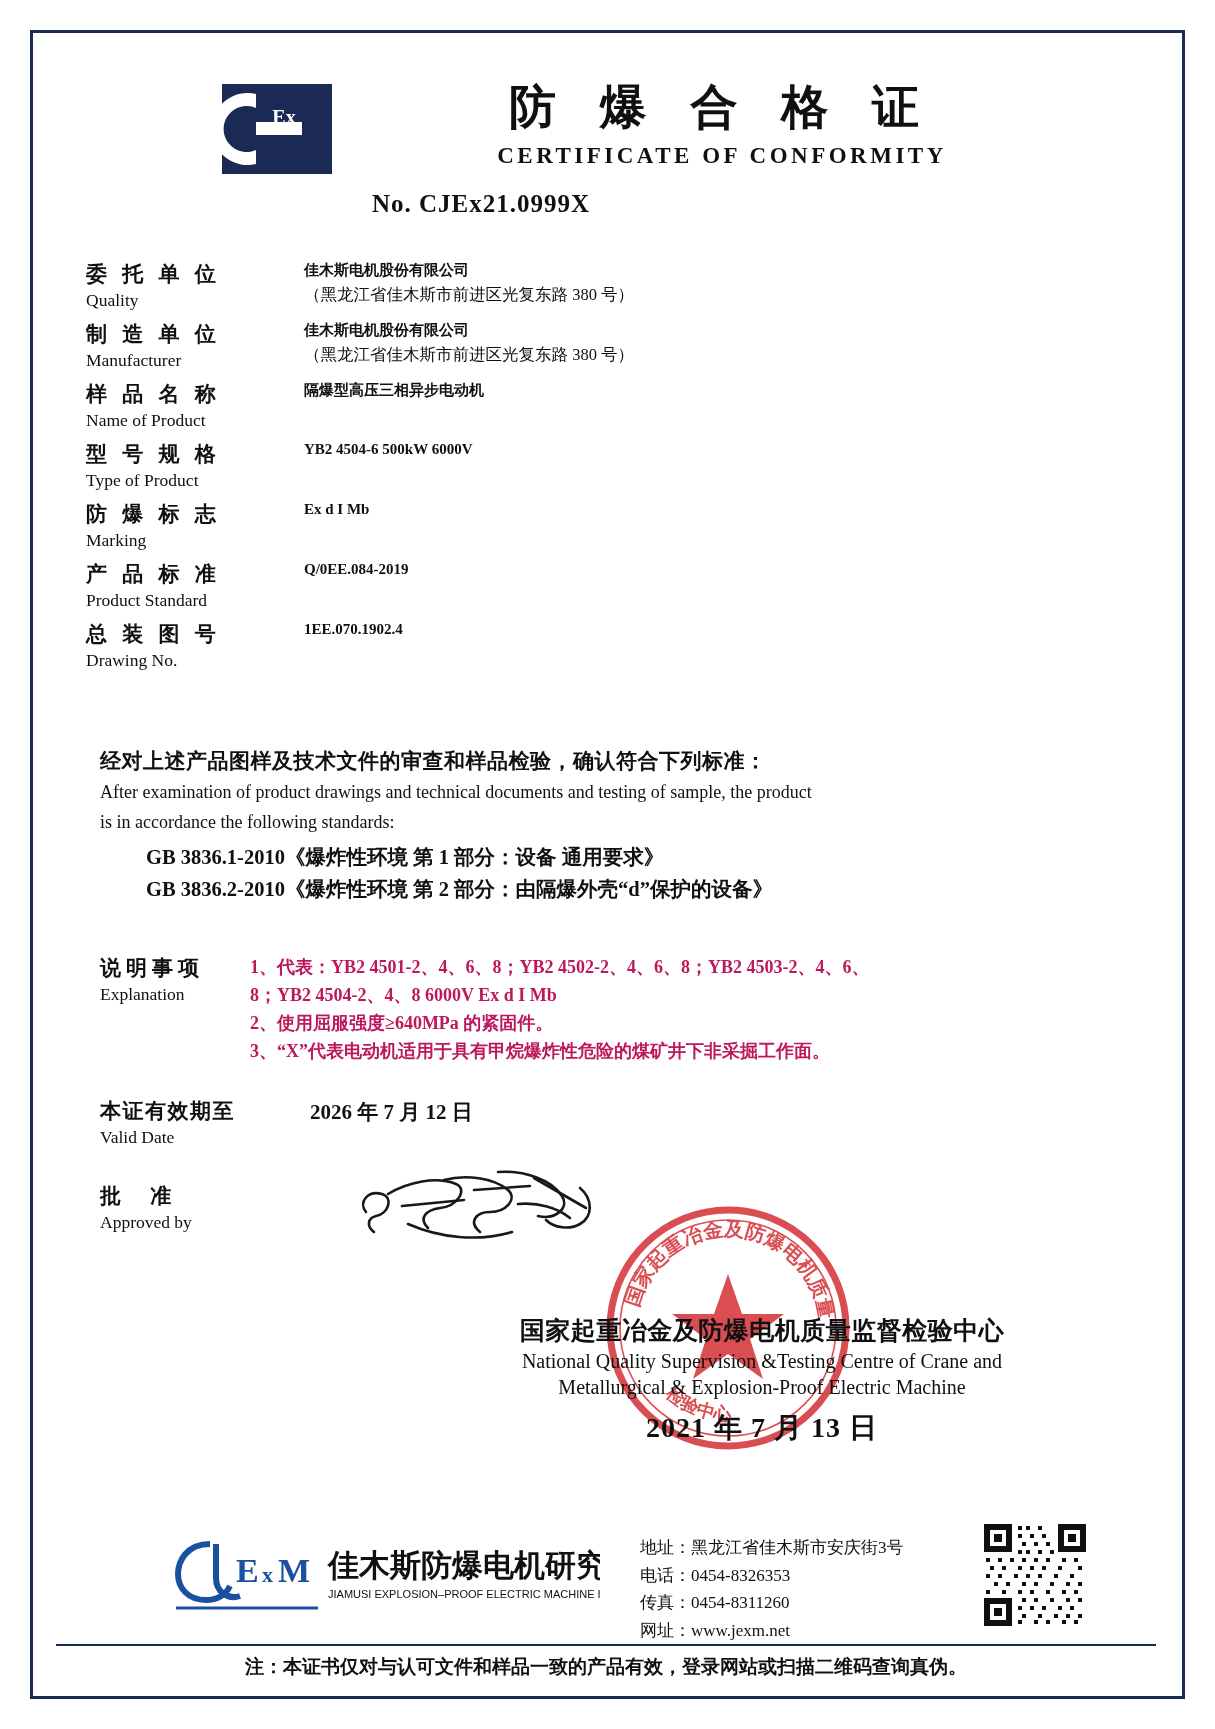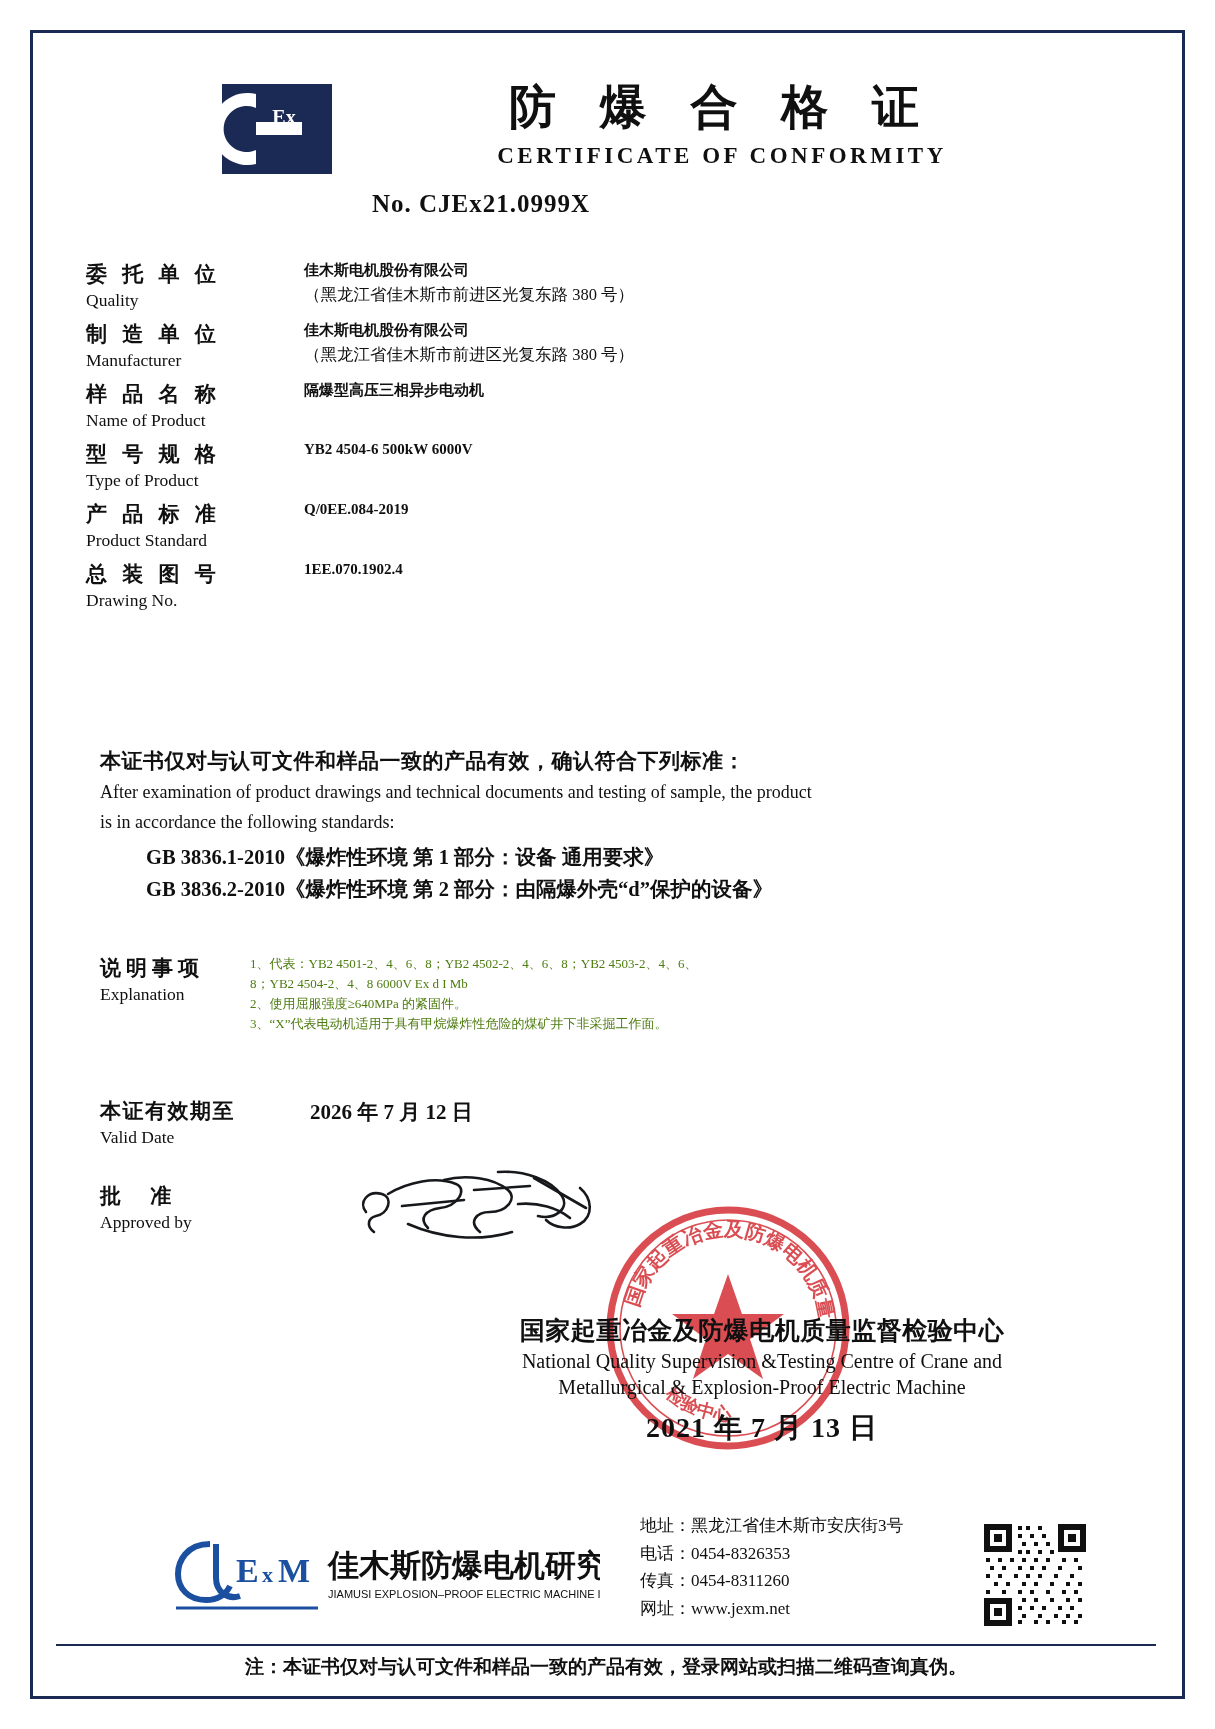--- a/index.html
+++ b/index.html
@@ -168,23 +168,23 @@
     display: flex;
   }
   .expl-label {
     width: 150px;
     flex: 0 0 150px;
   }
   .expl-body {
     flex: 1;
   }
   .expl-line {
-    font-size: 13px;
-    font-weight: normal;
-    color: #4d7c0f;
+    font-size: 18px;
+    font-weight: bold;
+    color: #be185d;
     line-height: 1.55;
     white-space: nowrap;
   }
 
   
   .valid {
     position: absolute;
     left: 58px;
     top: 1055px;
     display: flex;
@@ -265,21 +265,21 @@
   .jexm-logo {
     position: absolute;
     left: 70px;
     top: 18px;
     width: 430px;
     height: 86px;
   }
   .contact {
     position: absolute;
     left: 540px;
-    top: 0;
+    top: 22px;
     width: 330px;
   }
   .contact-line {
     font-size: 17px;
     color: #101010;
     line-height: 1.62;
     white-space: nowrap;
   }
   .qr {
     position: absolute;
@@ -367,20 +367,29 @@
       <div class="field-row">
         <div class="field-label">
           <div class="label-cn">型 号 规 格</div>
           <div class="label-en">Type of Product</div>
         </div>
         <div class="field-value">
           <div class="value-main">YB2 4504-6   500kW   6000V</div>
         </div>
       </div>
 
+      <div class="field-row">
+        <div class="field-label">
+          <div class="label-cn">防 爆 标 志</div>
+          <div class="label-en">Marking</div>
+        </div>
+        <div class="field-value">
+          <div class="value-main">Ex d I Mb</div>
+        </div>
+      </div>
 
       <div class="field-row">
         <div class="field-label">
           <div class="label-cn">产 品 标 准</div>
           <div class="label-en">Product Standard</div>
         </div>
         <div class="field-value">
           <div class="value-main">Q/0EE.084-2019</div>
         </div>
       </div>
@@ -391,21 +400,21 @@
           <div class="label-en">Drawing No.</div>
         </div>
         <div class="field-value">
           <div class="value-main">1EE.070.1902.4</div>
         </div>
       </div>
 
     </div>
 
     <div class="statement">
-      <div class="stmt-cn">本证书仅对与认可文件和样品一致的产品有效，确认符合下列标准：</div>
+      <div class="stmt-cn">经对上述产品图样及技术文件的审查和样品检验，确认符合下列标准：</div>
       <div class="stmt-en">After examination of product drawings and technical documents and testing of sample, the product</div>
       <div class="stmt-en">is in accordance the following standards:</div>
       <div class="std-list">
         <div class="std-line">GB 3836.1-2010《爆炸性环境   第 1 部分：设备   通用要求》</div>
         <div class="std-line">GB 3836.2-2010《爆炸性环境   第 2 部分：由隔爆外壳“d”保护的设备》</div>
       </div>
     </div>
 
     <div class="explanation">
       <div class="expl-label">

